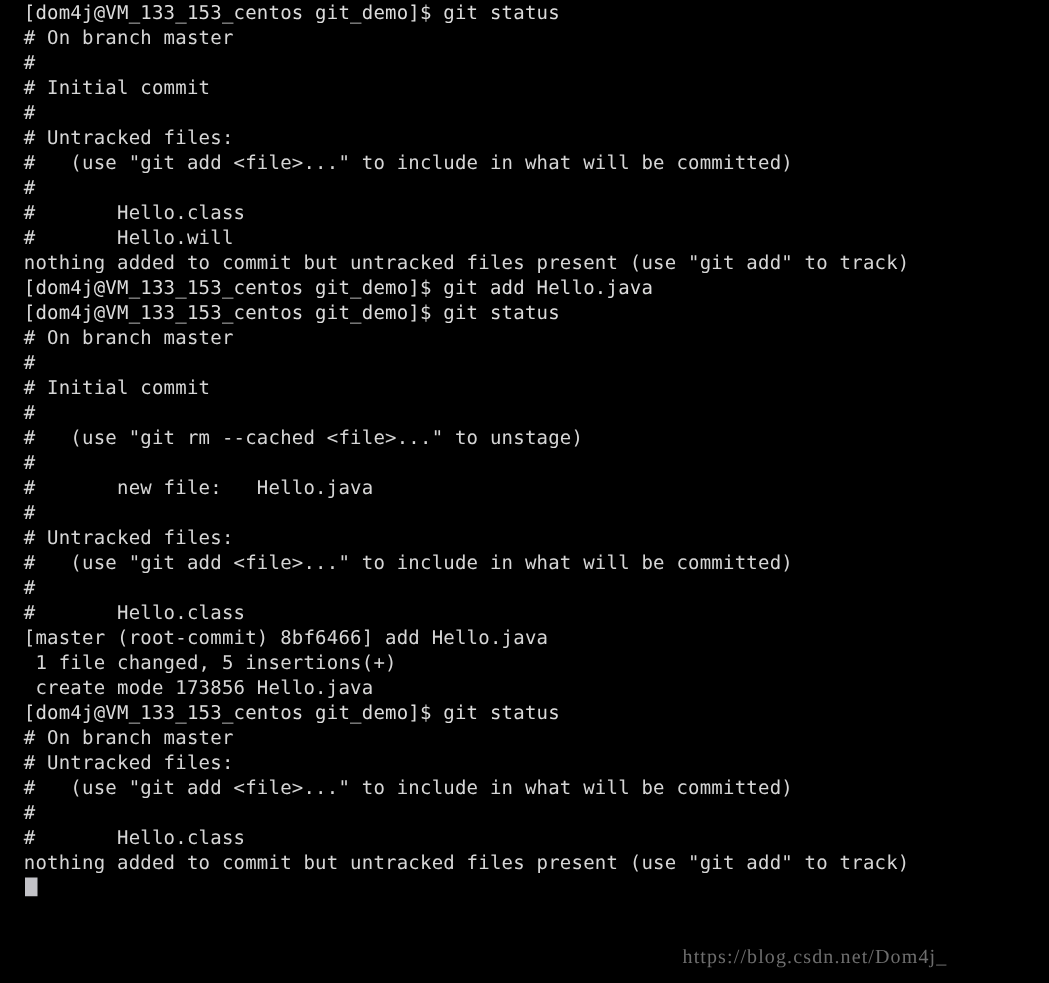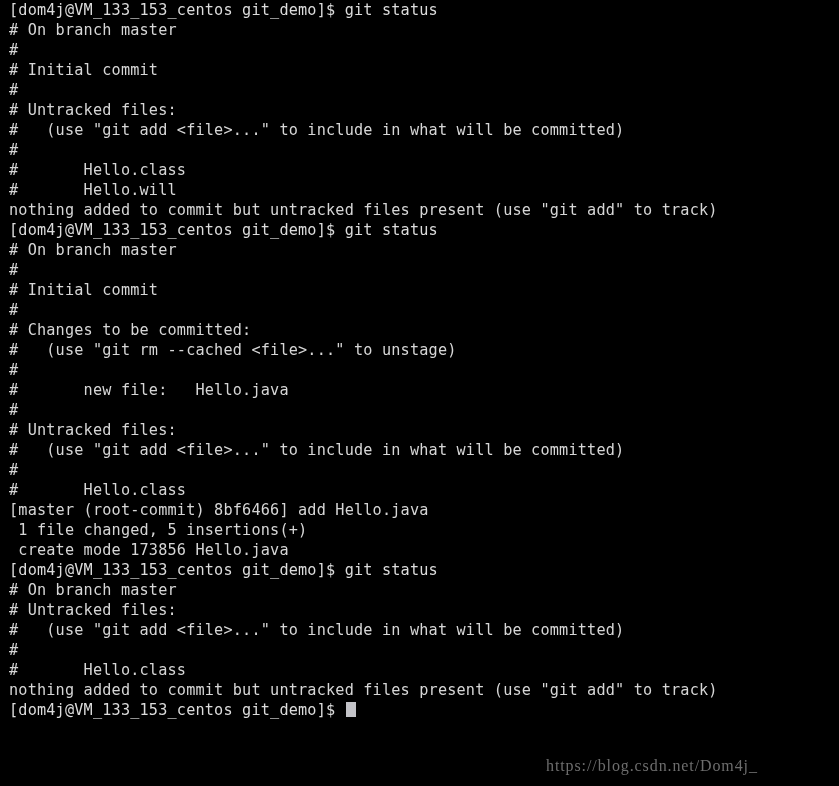--- a/index.html
+++ b/index.html
@@ -26,21 +26,21 @@
   }
   .term-line {
     display: block;
     height: 20px;
     line-height: 20px;
     font-size: 15.2px;
     letter-spacing: 0.18px;
     color: #d6d6d6;
     white-space: pre;
     font-family: "DejaVu Sans Mono", "Liberation Mono", monospace;
-    padding-left: 9px;
+    padding-left: 19px;
   }
   .term-line.prompt-line {
     color: #dcdcdc;
   }
   .cursor-block {
     display: inline-block;
     width: 10px;
     height: 15px;
     background: #c3c3c8;
     vertical-align: -2px;
@@ -69,42 +69,42 @@
       <div class="term-line"># On branch master</div>
       <div class="term-line">#</div>
       <div class="term-line"># Initial commit</div>
       <div class="term-line">#</div>
       <div class="term-line"># Untracked files:</div>
       <div class="term-line">#   (use "git add &lt;file&gt;..." to include in what will be committed)</div>
       <div class="term-line">#</div>
       <div class="term-line">#       Hello.class</div>
       <div class="term-line">#       Hello.will</div>
       <div class="term-line">nothing added to commit but untracked files present (use "git add" to track)</div>
+      <div class="term-line prompt-line">[dom4j@VM_133_153_centos git_demo]$ git add Hello.java</div>
       <div class="term-line prompt-line">[dom4j@VM_133_153_centos git_demo]$ git status</div>
       <div class="term-line"># On branch master</div>
       <div class="term-line">#</div>
       <div class="term-line"># Initial commit</div>
       <div class="term-line">#</div>
-      <div class="term-line"># Changes to be committed:</div>
       <div class="term-line">#   (use "git rm --cached &lt;file&gt;..." to unstage)</div>
       <div class="term-line">#</div>
       <div class="term-line">#       new file:   Hello.java</div>
       <div class="term-line">#</div>
       <div class="term-line"># Untracked files:</div>
       <div class="term-line">#   (use "git add &lt;file&gt;..." to include in what will be committed)</div>
       <div class="term-line">#</div>
       <div class="term-line">#       Hello.class</div>
       <div class="term-line">[master (root-commit) 8bf6466] add Hello.java</div>
       <div class="term-line"> 1 file changed, 5 insertions(+)</div>
       <div class="term-line"> create mode 173856 Hello.java</div>
       <div class="term-line prompt-line">[dom4j@VM_133_153_centos git_demo]$ git status</div>
       <div class="term-line"># On branch master</div>
       <div class="term-line"># Untracked files:</div>
       <div class="term-line">#   (use "git add &lt;file&gt;..." to include in what will be committed)</div>
       <div class="term-line">#</div>
       <div class="term-line">#       Hello.class</div>
       <div class="term-line">nothing added to commit but untracked files present (use "git add" to track)</div>
-      <div class="term-line prompt-line"><span>[dom4j@VM_133_153_centos git_demo]$ </span><span class="cursor-block"></span></div>
+      <div class="term-line prompt-line"><span class="cursor-block"></span></div>
     </div>
 
   <div id="watermark">https://blog.csdn.net/Dom4j_</div>
 
 </div>
 
 </body></html>

